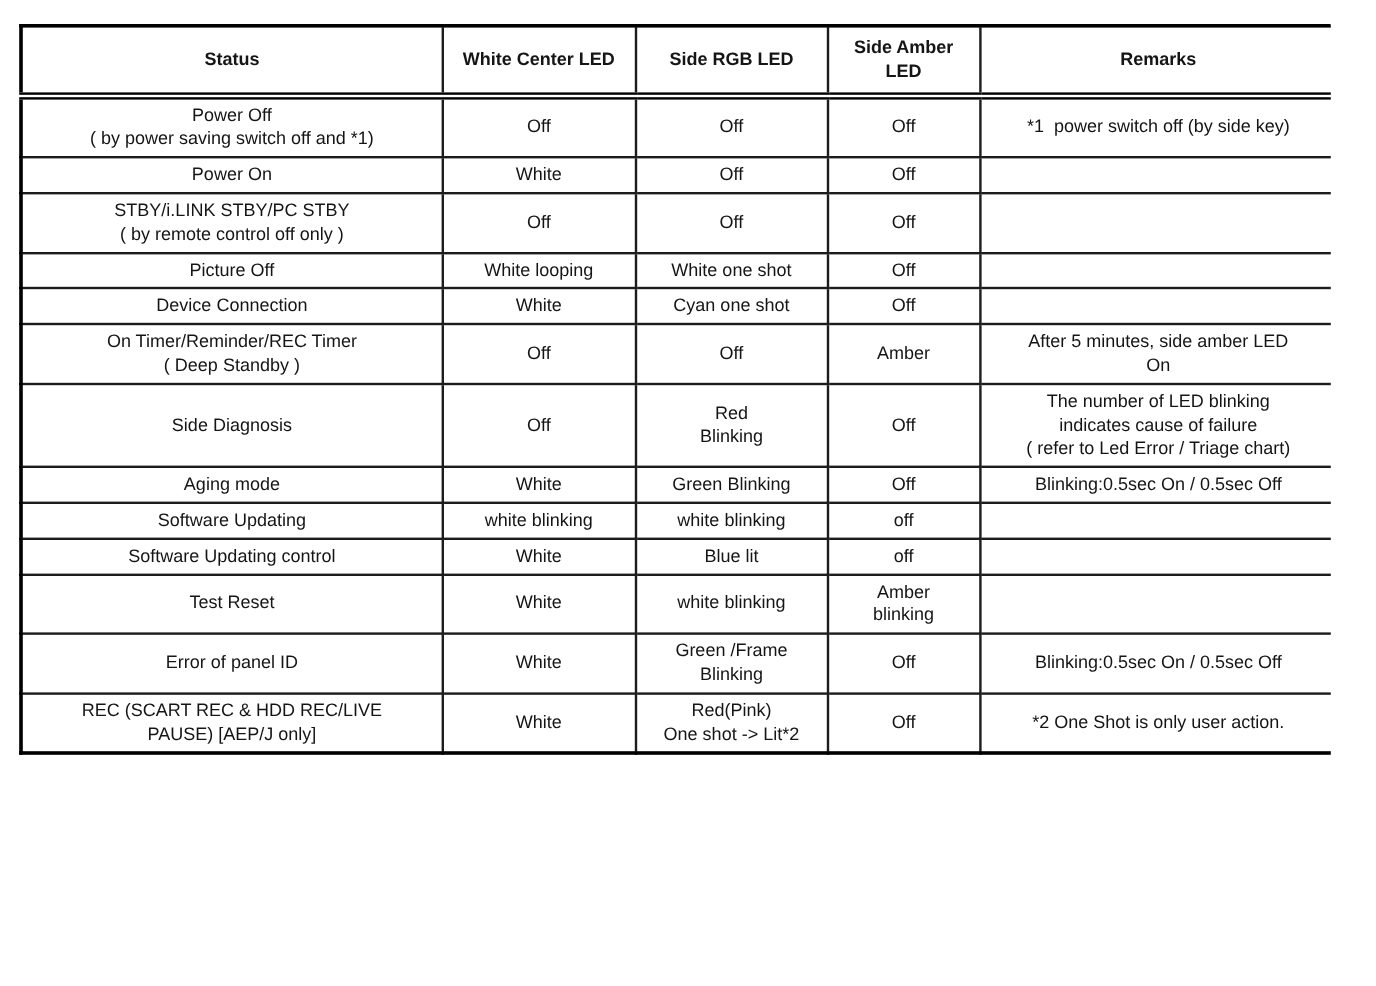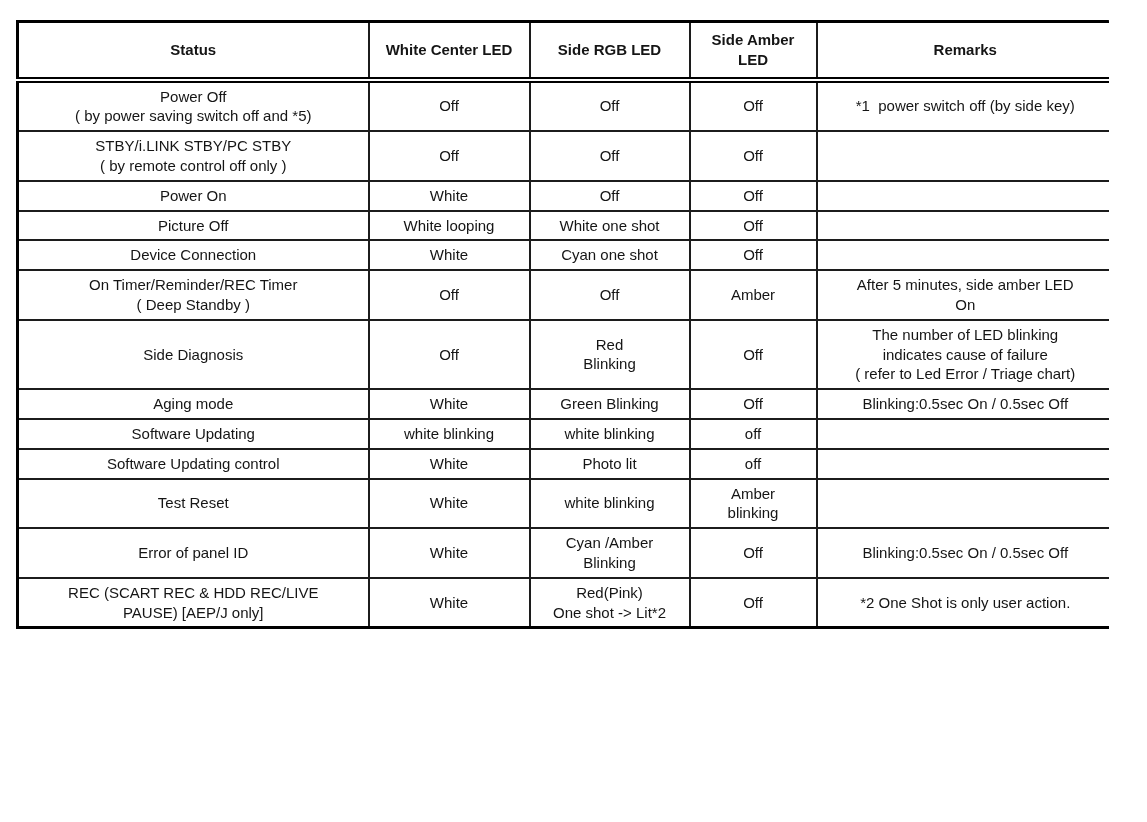--- a/index.html
+++ b/index.html
@@ -64,37 +64,37 @@
         <th>White Center LED</th>
         <th>Side RGB LED</th>
         <th>Side Amber
 LED</th>
         <th>Remarks</th>
       </tr>
     </thead>
     <tbody>
         <tr>
           <td>Power Off
-( by power saving switch off and *5)</td>
+( by power saving switch off and *1)</td>
           <td>Off</td>
           <td>Off</td>
           <td>Off</td>
           <td>*1  power switch off (by side key)</td>
         </tr>
         <tr>
-          <td>STBY/i.LINK STBY/PC STBY
-( by remote control off only )</td>
-          <td>Off</td>
+          <td>Power On</td>
+          <td>White</td>
           <td>Off</td>
           <td>Off</td>
           <td></td>
         </tr>
         <tr>
-          <td>Power On</td>
-          <td>White</td>
+          <td>STBY/i.LINK STBY/PC STBY
+( by remote control off only )</td>
+          <td>Off</td>
           <td>Off</td>
           <td>Off</td>
           <td></td>
         </tr>
         <tr>
           <td>Picture Off</td>
           <td>White looping</td>
           <td>White one shot</td>
           <td>Off</td>
           <td></td>
@@ -135,36 +135,36 @@
         <tr>
           <td>Software Updating</td>
           <td>white blinking</td>
           <td>white blinking</td>
           <td>off</td>
           <td></td>
         </tr>
         <tr>
           <td>Software Updating control</td>
           <td>White</td>
-          <td>Photo lit</td>
+          <td>Blue lit</td>
           <td>off</td>
           <td></td>
         </tr>
         <tr>
           <td>Test Reset</td>
           <td>White</td>
           <td>white blinking</td>
           <td>Amber
 blinking</td>
           <td></td>
         </tr>
         <tr>
           <td>Error of panel ID</td>
           <td>White</td>
-          <td>Cyan /Amber
+          <td>Green /Frame
 Blinking</td>
           <td>Off</td>
           <td>Blinking:0.5sec On / 0.5sec Off</td>
         </tr>
         <tr>
           <td>REC (SCART REC &amp; HDD REC/LIVE
 PAUSE) [AEP/J only]</td>
           <td>White</td>
           <td>Red(Pink)
 One shot -&gt; Lit*2</td>

